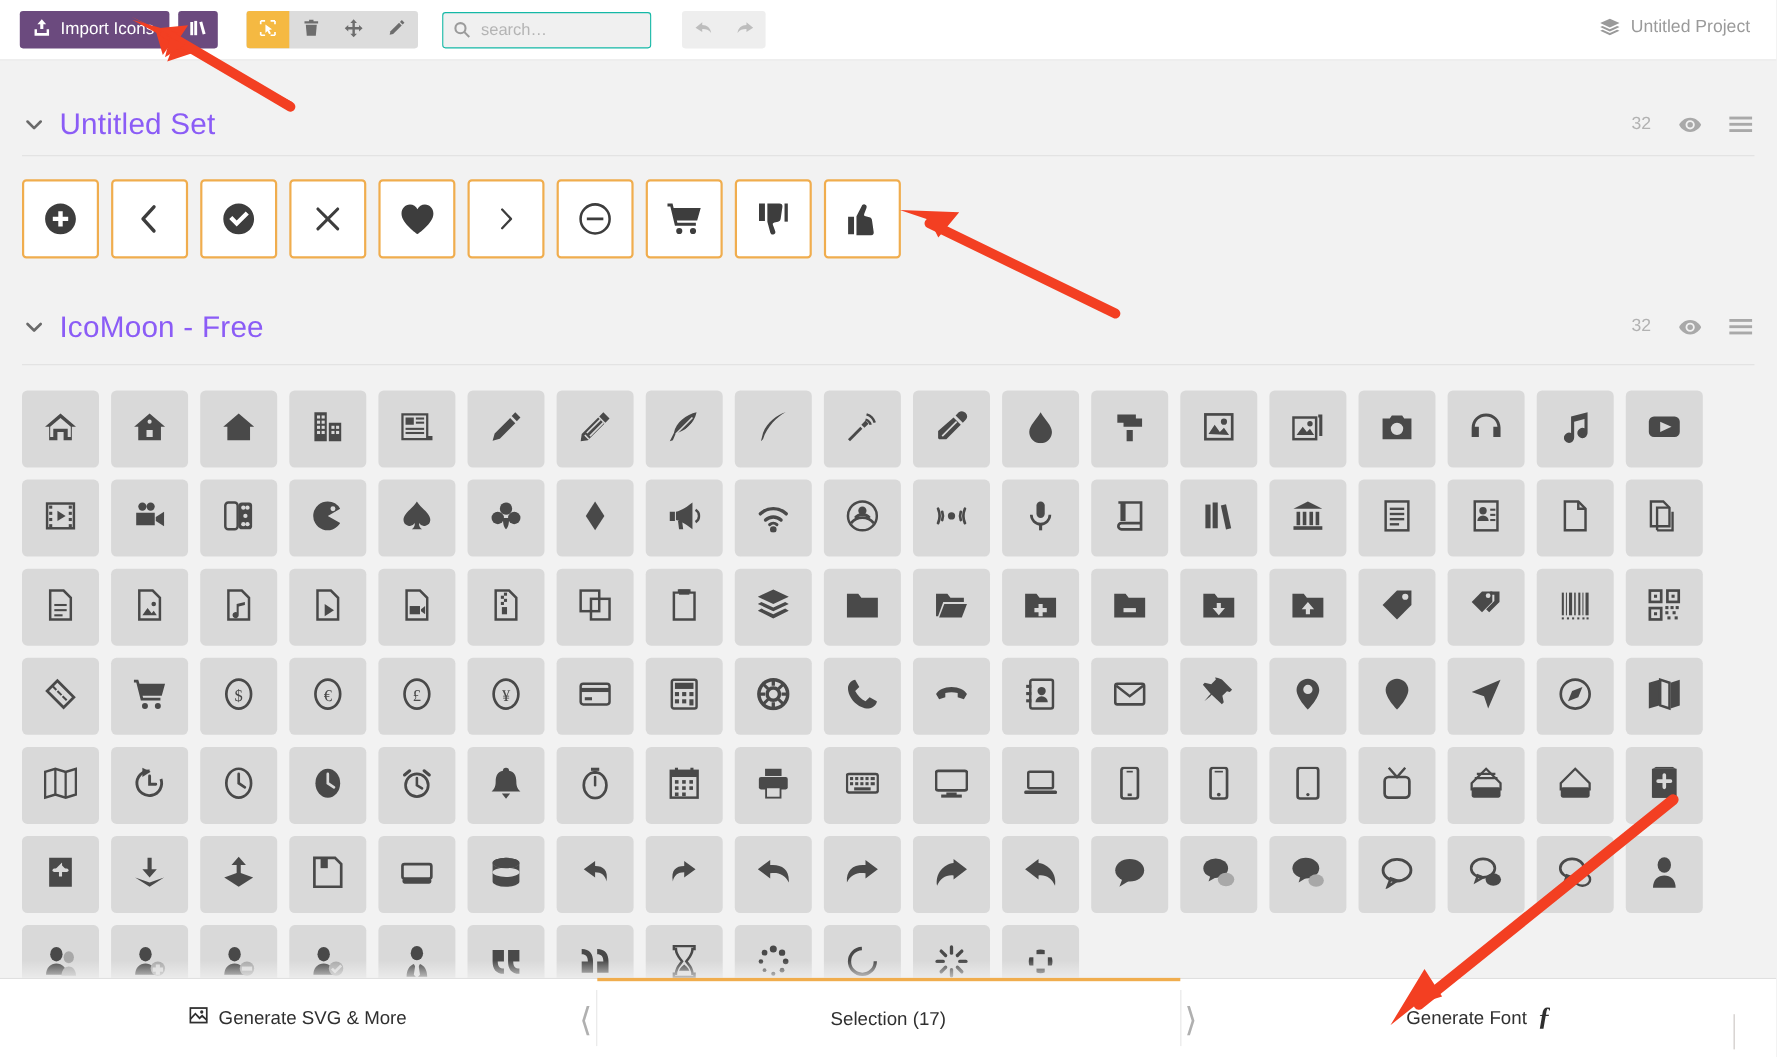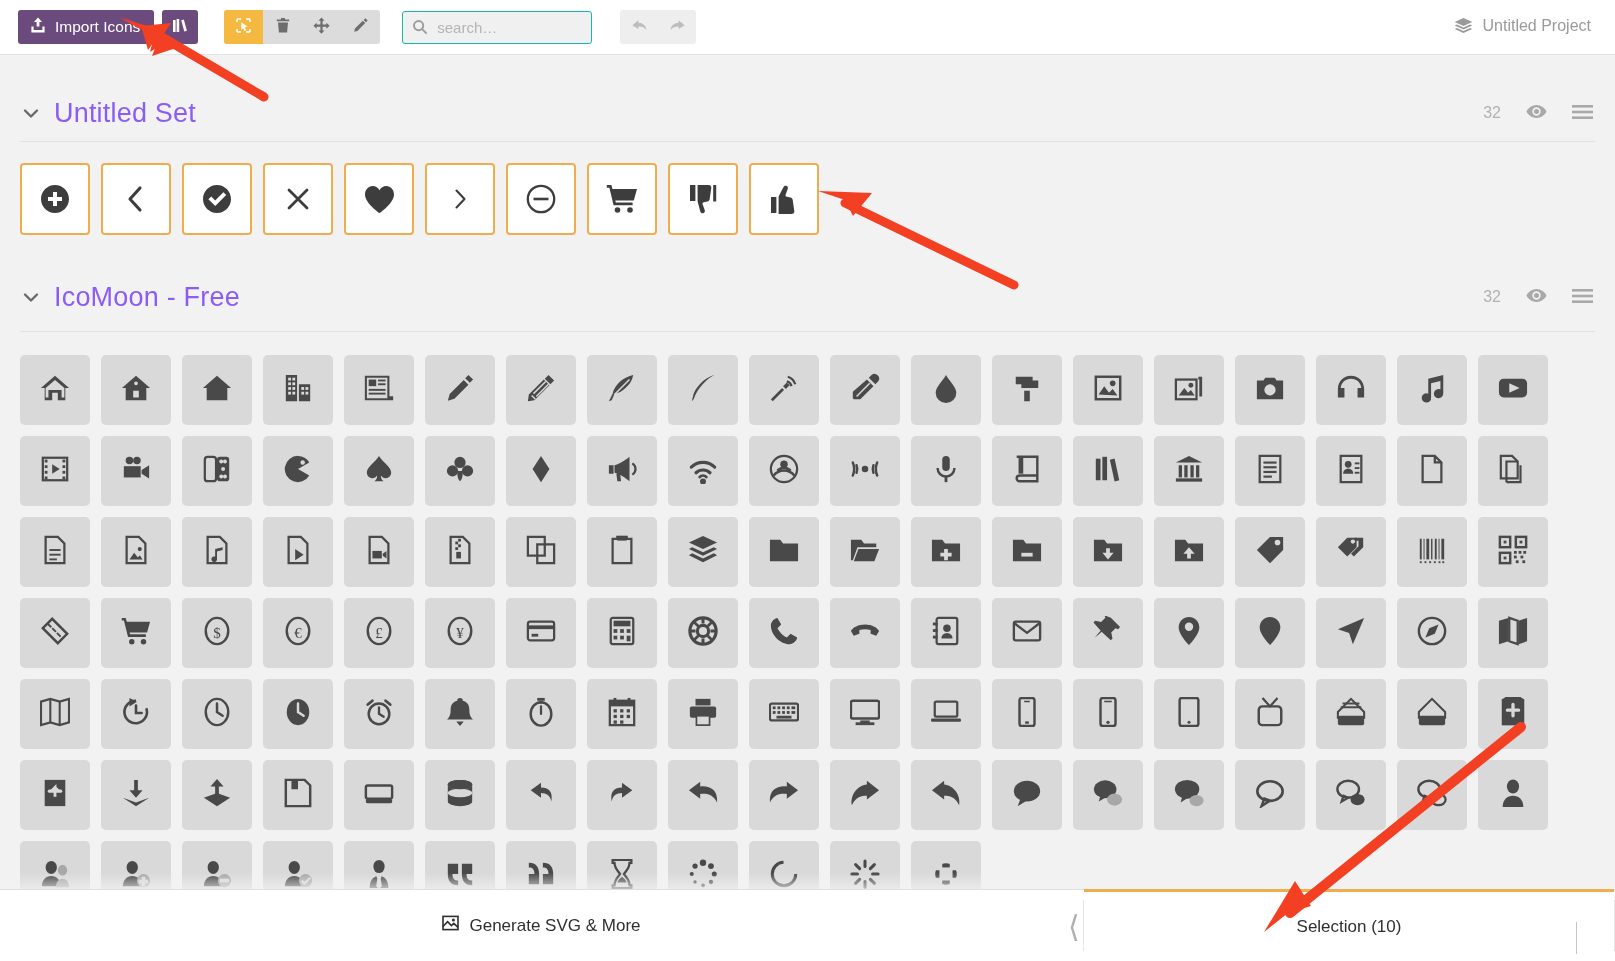--- a/index.html
+++ b/index.html
@@ -108,21 +108,21 @@
     color: #6a6a6a; margin-right: 12px;
     display: flex; align-items: center;
     cursor: pointer;
   }
   .set-title {
     font-size: 27px; font-weight: 400; color: #8b5cf6;
     letter-spacing: 0.2px;
   }
   .set-meta {
     margin-left: auto;
-    display: flex; align-items: flex-start; gap: 25px;
+    display: flex; align-items: center; gap: 25px;
   }
   .set-count { font-size: 16px; color: #b2b2b2; }
   .set-icon-btn {
     color: #a9a9a9; cursor: pointer;
     display: flex; align-items: center;
   }
   .set-rule {
     position: absolute; left: 20px; width: 1575px;
     height: 1px; background: #e2e2e2;
   }
@@ -1361,26 +1361,30 @@
           <circle cx="11.4" cy="5" r="1.5" fill="currentColor" stroke="none"></circle>
         </svg>
       </span>
       <span>Generate SVG &amp; More</span>
     </div>
 
     <div class="bb-divider"></div>
 
     <div class="bb-center">
       <span class="bb-arrow left">⟨</span>
-      <span>Selection (10)</span>
+      <span>Selection (17)</span>
       <span class="bb-arrow right">⟩</span>
     </div>
 
     <div class="bb-divider"></div>
 
+    <div class="bb-right">
+      <span>Generate Font</span>
+      <span style="font-family:'Liberation Serif',serif;font-style:italic;font-weight:700;font-size:24px;">ƒ</span>
+    </div>
   </div>
 
   <div class="wm-caret"></div>
 
   <svg class="arrow-layer" viewBox="0 0 1615 961">
     <g>
       <path d="M262 100 L160 33 L148 50 L141 26 L171 23 L161 38 L266 93 Z" fill="#f33f22"></path>
       <polygon points="120,18 176,48 152,56 162,30" fill="#f33f22"></polygon>
       <path d="M264 97 L150 30" stroke="#f33f22" stroke-width="9" stroke-linecap="round" fill="none"></path>
       <polygon points="119,15 168,41 150,52 155,32" fill="#f33f22"></polygon>

